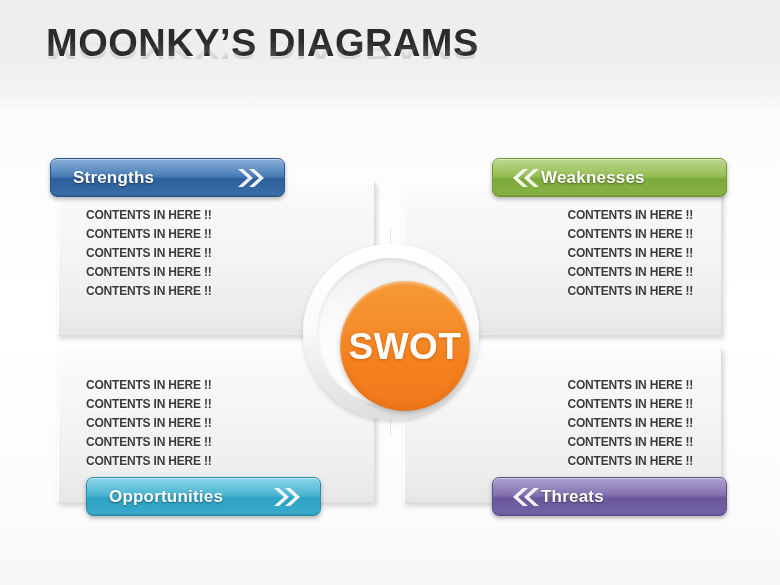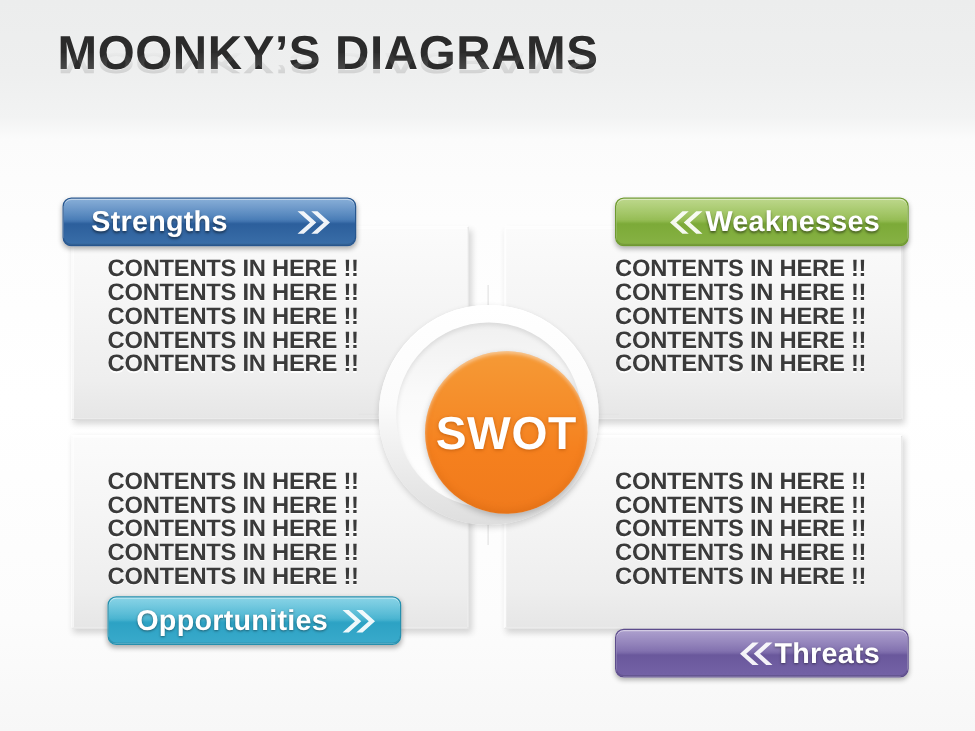--- a/index.html
+++ b/index.html
@@ -89,21 +89,21 @@
   }
   #panel-strengths .panel-contents,
   #panel-opportunities .panel-contents { left: 28px; text-align: left; }
   #panel-weaknesses .panel-contents,
   #panel-threats .panel-contents { right: 28px; text-align: left; }
 
   #panel-opportunities .panel-contents,
   #panel-threats .panel-contents { top: 27px; }
 
   .content-line {
-    font-size: 19px;
+    font-size: 12px;
     font-weight: bold;
     color: #3a3a3a;
     letter-spacing: -0.2px;
     white-space: nowrap;
     text-shadow: 0 1px 0 rgba(255,255,255,0.9);
   }
 
   
   .banner {
     position: absolute;
@@ -123,59 +123,59 @@
     position: absolute;
     left: 0; right: 0; top: 0;
     height: 50%;
     background: linear-gradient(to bottom, rgba(255,255,255,0.28), rgba(255,255,255,0.04));
     pointer-events: none;
   }
 
   .banner-label {
     position: relative;
     z-index: 2;
-    font-size: 23px;
+    font-size: 17px;
     font-weight: bold;
     color: #ffffff;
     letter-spacing: 0.2px;
     white-space: nowrap;
     text-shadow: 0 1px 2px rgba(0,0,0,0.45);
   }
 
   .chev {
     position: relative;
     z-index: 2;
     display: inline-flex;
     align-items: center;
   }
   .chev svg { display: block; }
 
   
   .banner.dir-right { padding: 0 18px 0 22px; justify-content: space-between; }
   
-  .banner.dir-left  { padding: 0 22px 0 18px; justify-content: flex-end; }
+  .banner.dir-left  { padding: 0 22px 0 18px; justify-content: flex-start; }
 
   #banner-strengths {
     left: 50px; top: 158px;
     background: linear-gradient(to bottom, #5a8fc8 0%, #3d74b2 45%, #2c5f9c 55%, #3a6ea8 100%);
     border: 1px solid #27568e;
   }
   #banner-weaknesses {
     left: 492px; top: 158px;
     background: linear-gradient(to bottom, #a3c85f 0%, #8fb94a 45%, #7caa38 55%, #87b244 100%);
     border: 1px solid #6e9a2f;
   }
   #banner-opportunities {
     left: 50px; top: 477px;
     background: linear-gradient(to bottom, #5cc3dd 0%, #3fb0ce 45%, #2da2c4 55%, #39aacb 100%);
     border: 1px solid #2590ae;
     margin-left: 36px;
   }
   #banner-threats {
-    left: 492px; top: 503px;
+    left: 492px; top: 477px;
     background: linear-gradient(to bottom, #8e7cbb 0%, #7a68aa 45%, #6a589c 55%, #7462a6 100%);
     border: 1px solid #5d4c8c;
   }
 
   
   #center-hub {
     position: absolute;
     left: 303px;
     top: 244px;
     width: 176px;

